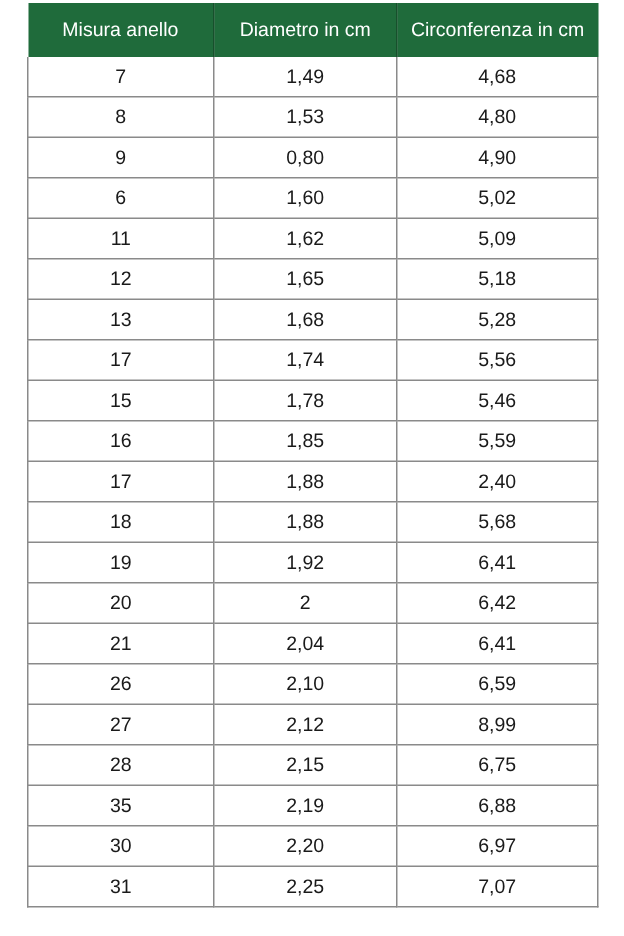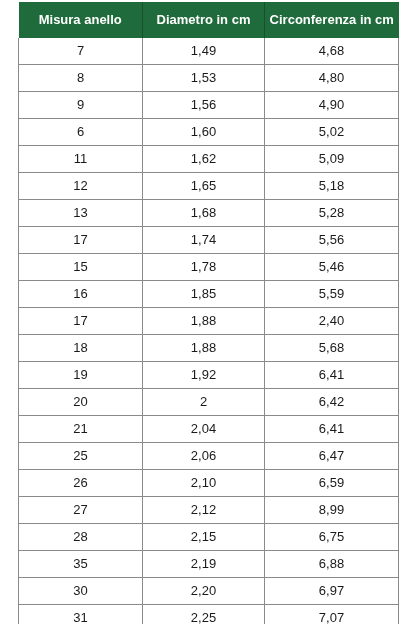--- a/index.html
+++ b/index.html
@@ -29,21 +29,21 @@
   }
 
   table.ring-table col.c-size  { width: 124px; }
   table.ring-table col.c-diam  { width: 122px; }
   table.ring-table col.c-circ  { width: 134px; }
 
   thead th {
     background: #1F6B3B;
     color: #ffffff;
     font-size: 13px;
-    font-weight: bold;
+    font-weight: normal;
     height: 36px;
     line-height: 36px;
     padding: 0;
     text-align: center;
     vertical-align: middle;
     border-right: 1px solid #17502c;
     border-left: none;
     border-top: none;
     border-bottom: none;
     white-space: nowrap;
@@ -95,21 +95,21 @@
           <td>1,49</td>
           <td>4,68</td>
         </tr>
         <tr>
           <td>8</td>
           <td>1,53</td>
           <td>4,80</td>
         </tr>
         <tr>
           <td>9</td>
-          <td>1,56</td>
+          <td>0,80</td>
           <td>4,90</td>
         </tr>
         <tr>
           <td>6</td>
           <td>1,60</td>
           <td>5,02</td>
         </tr>
         <tr>
           <td>11</td>
           <td>1,62</td>
@@ -159,25 +159,20 @@
           <td>20</td>
           <td>2</td>
           <td>6,42</td>
         </tr>
         <tr>
           <td>21</td>
           <td>2,04</td>
           <td>6,41</td>
         </tr>
         <tr>
-          <td>25</td>
-          <td>2,06</td>
-          <td>6,47</td>
-        </tr>
-        <tr>
           <td>26</td>
           <td>2,10</td>
           <td>6,59</td>
         </tr>
         <tr>
           <td>27</td>
           <td>2,12</td>
           <td>8,99</td>
         </tr>
         <tr>

